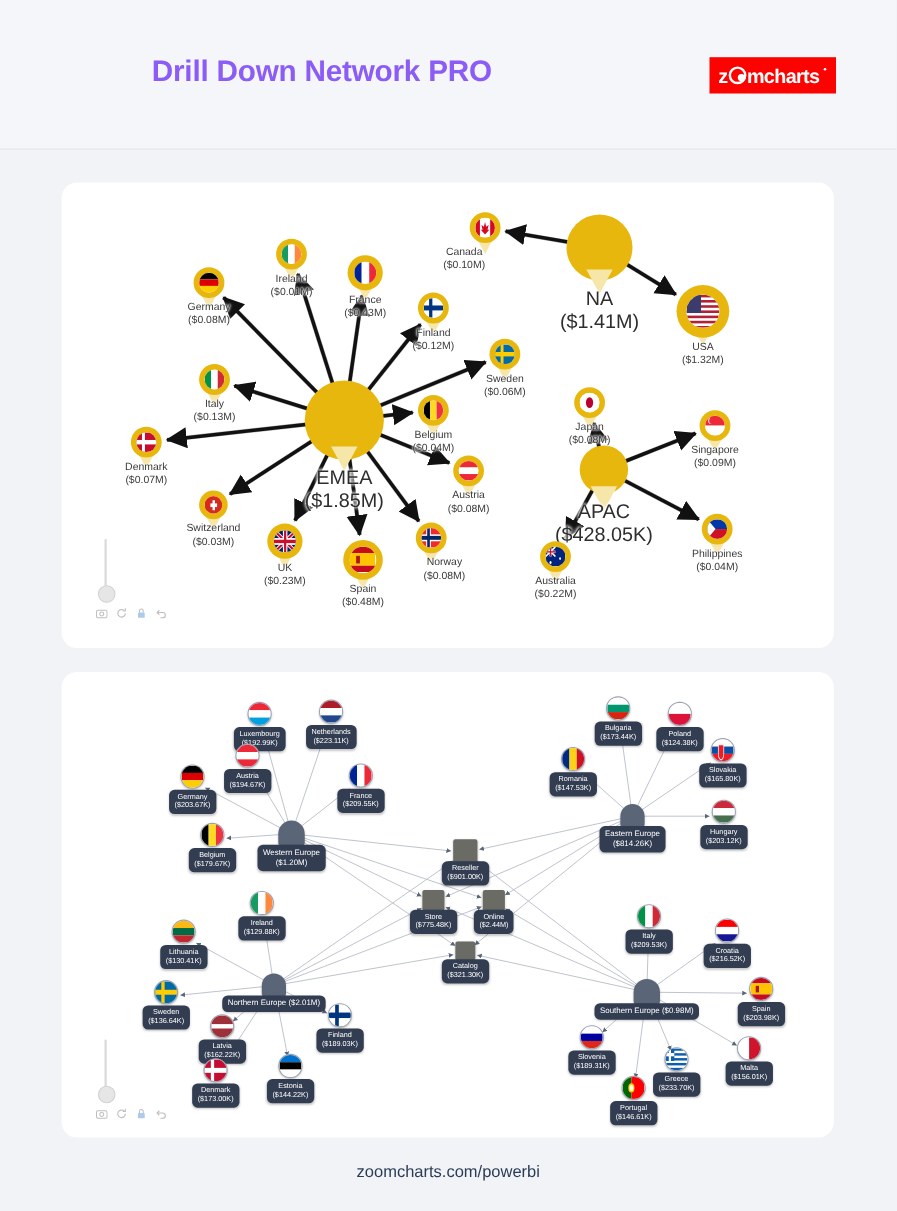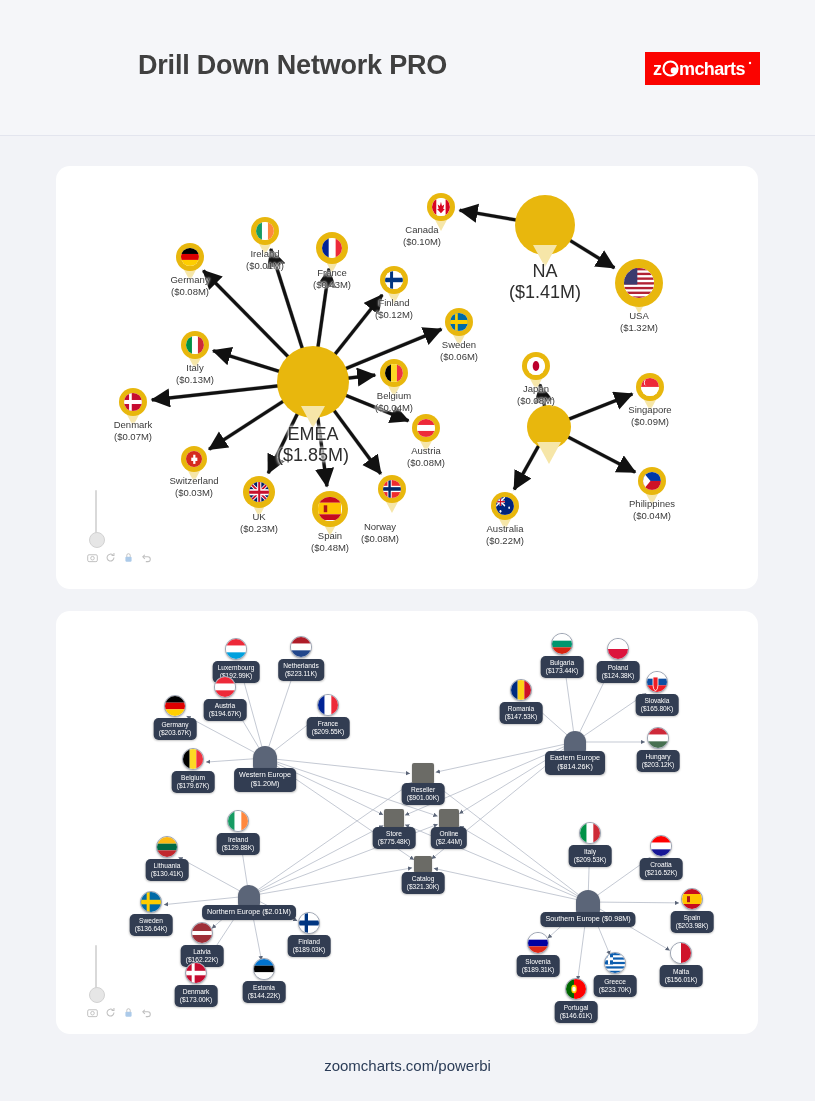--- a/index.html
+++ b/index.html
@@ -22,21 +22,21 @@
   }
   .logo-tile svg{position:absolute;left:0;top:0;}
   .pro-chip{
     position:absolute;left:17px;bottom:4px;width:34px;height:14px;
     background:#f70000;border-radius:2px;
     color:#fff;font-size:8px;font-weight:bold;letter-spacing:.6px;
     text-align:center;line-height:14px;
   }
   .app-title{
     position:absolute;left:138px;top:50px;
-    font-size:27px;font-weight:bold;color:#404040;letter-spacing:-0.2px;
+    font-size:27px;font-weight:bold;color:#8b5cf6;letter-spacing:-0.2px;
   }
   .zc-badge{
     position:absolute;left:645px;top:52px;width:115px;height:33px;
     background:#fb0300;display:flex;align-items:center;justify-content:center;
   }
   .zc-badge svg{display:block;}
   
   .card{
     position:absolute;background:#ffffff;border-radius:14px;
   }
@@ -193,20 +193,21 @@
         <div class="tail"></div>
       </div>
       <div class="lbl-hub" style="left:257px;top:258px;">EMEA<br>($1.85M)</div>
       <div class="hubnode" style="left:489px;top:59px;width:60px;height:60px;">
         <div class="tail"></div>
       </div>
       <div class="lbl-hub" style="left:489px;top:95px;">NA<br>($1.41M)</div>
       <div class="hubnode" style="left:493px;top:261px;width:44px;height:44px;">
         <div class="tail"></div>
       </div>
+      <div class="lbl-hub" style="left:493px;top:289px;">APAC<br>($428.05K)</div>
       <div class="pin" style="--d:28px;left:134px;top:91px;">
         <div class="tail"></div>
         <div class="ring"></div>
         <div class="flag">
           <svg width="17.92" height="17.92" viewBox="0 0 3 2" preserveAspectRatio="none">
             <rect width="3" height="0.667" fill="#000"></rect>
             <rect y="0.667" width="3" height="0.666" fill="#d00"></rect>
             <rect y="1.333" width="3" height="0.667" fill="#ffce00"></rect>
           </svg>
         </div>
@@ -386,21 +387,21 @@
         <div class="flag">
           <svg width="17.92" height="17.92" viewBox="0 0 3 2" preserveAspectRatio="none">
             <rect width="3" height="2" fill="#ef2b2d"></rect>
             <rect x="0.75" width="0.7" height="2" fill="#fff"></rect>
             <rect y="0.65" width="3" height="0.7" fill="#fff"></rect>
             <rect x="0.9" width="0.4" height="2" fill="#002868"></rect>
             <rect y="0.8" width="3" height="0.4" fill="#002868"></rect>
           </svg>
         </div>
       </div>
-      <div class="lbl-top" style="left:324px;top:340px;margin-top:15px;">Norway<br>($0.08M)</div>
+      <div class="lbl-top" style="left:348px;top:340px;">Norway<br>($0.08M)</div>
       <div class="pin" style="--d:28px;left:480px;top:200px;">
         <div class="tail"></div>
         <div class="ring"></div>
         <div class="flag">
           <svg width="17.92" height="17.92" viewBox="0 0 3 2" preserveAspectRatio="none">
             <rect width="3" height="2" fill="#fff"></rect>
             <circle cx="1.5" cy="1" r="0.55" fill="#bc002d"></circle>
           </svg>
         </div>
       </div>

